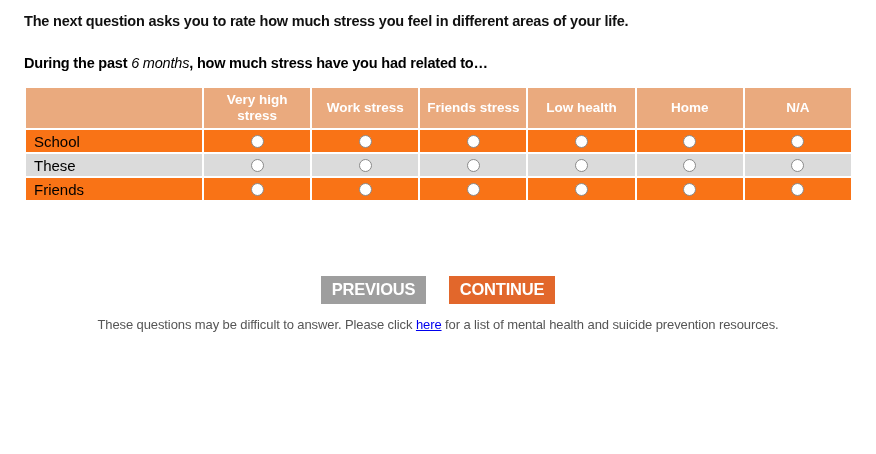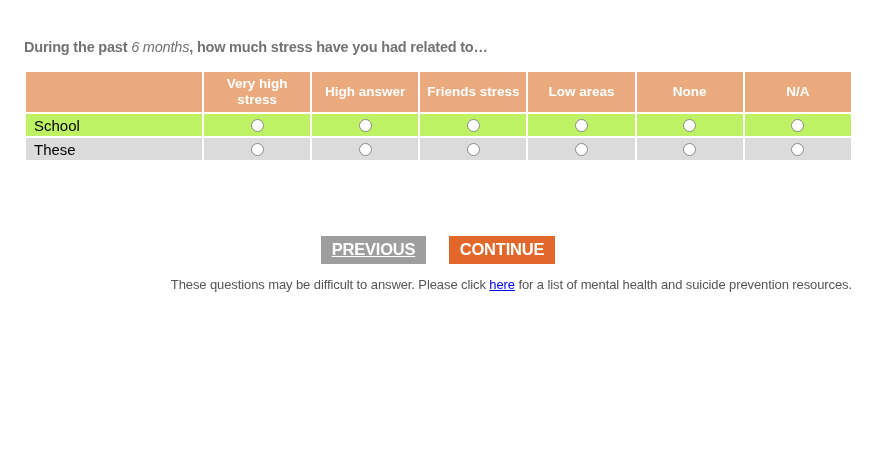--- a/index.html
+++ b/index.html
@@ -26,21 +26,21 @@
     margin: 0;
     font-size: 14.5px;
     font-weight: bold;
     color: #111;
     letter-spacing: -0.2px;
   }
   .question {
     margin: 26px 0 12px 0;
     font-size: 14.5px;
     font-weight: bold;
-    color: #737373;
+    color: #000000;
     letter-spacing: -0.2px;
   }
   .question em { font-weight: normal; font-style: italic; }
 
   table.matrix {
     margin-top: 15px;
     width: 829px;
     border-spacing: 2px;
     border-collapse: separate;
     table-layout: fixed;
@@ -49,21 +49,21 @@
     background: var(--header-bg);
     color: #ffffff;
     font-size: 13.5px;
     font-weight: bold;
     line-height: 16px;
     text-align: center;
     height: 40px;
     padding: 2px 4px;
   }
   table.matrix thead th.corner { width: 176px; background: var(--header-bg); }
-  table.matrix tbody tr { background: #bef264; }
+  table.matrix tbody tr { background: #f97316; }
   table.matrix tbody tr:nth-child(even) { background: var(--row-alt-bg); }
   table.matrix tbody td { height: 22px; padding: 0; }
   td.rowlabel {
     font-size: 15px;
     color: #000;
     padding-left: 8px !important;
   }
   td.radiocell { text-align: center; }
   input[type="radio"] {
     appearance: none;
@@ -85,49 +85,50 @@
   .btn {
     border: none;
     color: #ffffff;
     font-family: inherit;
     font-size: 16.5px;
     font-weight: bold;
     letter-spacing: -0.2px;
     padding: 4px 11px 5px 11px;
     cursor: pointer;
   }
-  .btn.prev { background: var(--prev-bg); margin-right: 18px; text-decoration: underline; }
+  .btn.prev { background: var(--prev-bg); margin-right: 18px; }
   .btn.cont { background: var(--cont-bg); }
 
   .footer {
     margin: 13px 0 0 0;
-    text-align: right;
+    text-align: center;
     font-size: 13px;
     color: #555555;
     letter-spacing: -0.1px;
   }
   .footer a { color: var(--link-color); text-decoration: underline; }
 </style>
 </head>
 <body>
 
 <div class="page">
 
+  <p class="intro">The next question asks you to rate how much stress you feel in different areas of your life.</p>
 
   <p class="question"><span>During the past </span><em>6 months</em><span>, how much stress have you had related to…</span></p>
 
   <table class="matrix">
     <thead>
       <tr id="header-row">
           <th class="corner"></th>
           <th>Very high stress</th>
-          <th>High answer</th>
+          <th>Work stress</th>
           <th>Friends stress</th>
-          <th>Low areas</th>
-          <th>None</th>
+          <th>Low health</th>
+          <th>Home</th>
           <th>N/A</th>
         </tr>
     </thead>
     <tbody id="matrix-body">
         <tr>
           <td class="rowlabel">School</td>
           <td class="radiocell"><input type="radio" name="stress-row-0" style=""></td>
           <td class="radiocell"><input type="radio" name="stress-row-0" style=""></td>
           <td class="radiocell"><input type="radio" name="stress-row-0" style=""></td>
           <td class="radiocell"><input type="radio" name="stress-row-0" style=""></td>
@@ -136,20 +137,29 @@
         </tr>
         <tr>
           <td class="rowlabel">These</td>
           <td class="radiocell"><input type="radio" name="stress-row-2" style=""></td>
           <td class="radiocell"><input type="radio" name="stress-row-2" style=""></td>
           <td class="radiocell"><input type="radio" name="stress-row-2" style=""></td>
           <td class="radiocell"><input type="radio" name="stress-row-2" style=""></td>
           <td class="radiocell"><input type="radio" name="stress-row-2" style=""></td>
           <td class="radiocell"><input type="radio" name="stress-row-2" style=""></td>
         </tr>
+        <tr>
+          <td class="rowlabel">Friends</td>
+          <td class="radiocell"><input type="radio" name="stress-row-3" style=""></td>
+          <td class="radiocell"><input type="radio" name="stress-row-3" style=""></td>
+          <td class="radiocell"><input type="radio" name="stress-row-3" style=""></td>
+          <td class="radiocell"><input type="radio" name="stress-row-3" style=""></td>
+          <td class="radiocell"><input type="radio" name="stress-row-3" style=""></td>
+          <td class="radiocell"><input type="radio" name="stress-row-3" style=""></td>
+        </tr>
       </tbody>
   </table>
 
   <div class="buttons">
     <button class="btn prev">PREVIOUS</button>
     <button class="btn cont">CONTINUE</button>
   </div>
 
   <p class="footer"><span>These questions may be difficult to answer. Please click </span><a href="#">here</a><span> for a list of mental health and suicide prevention resources.</span></p>
 

